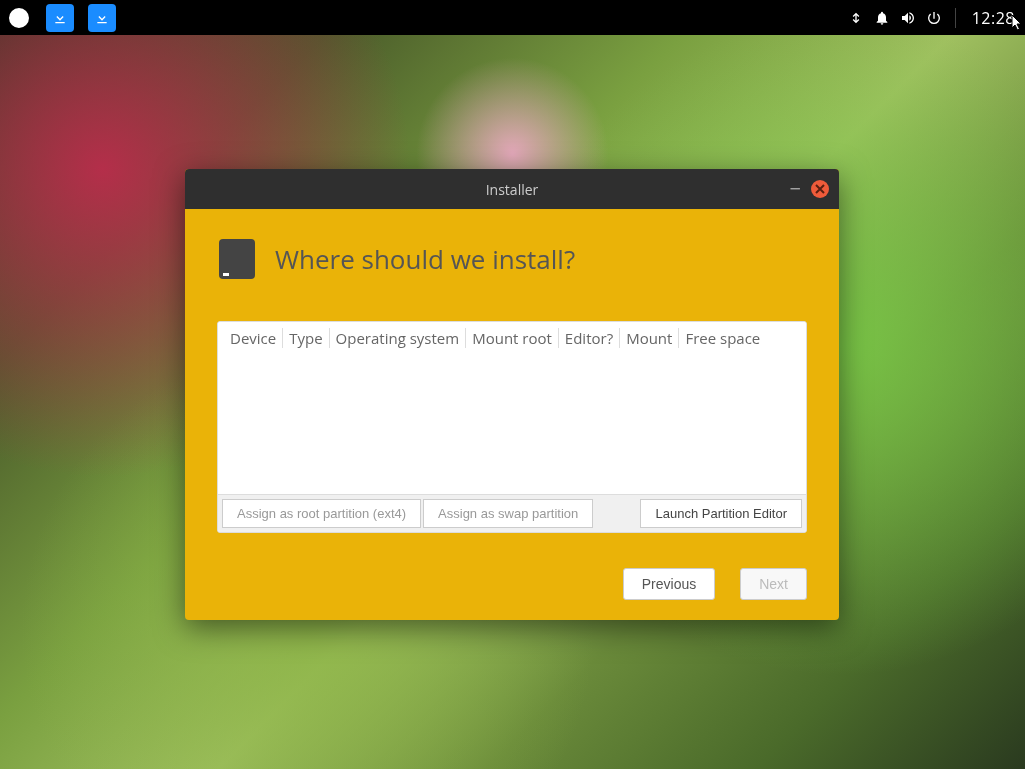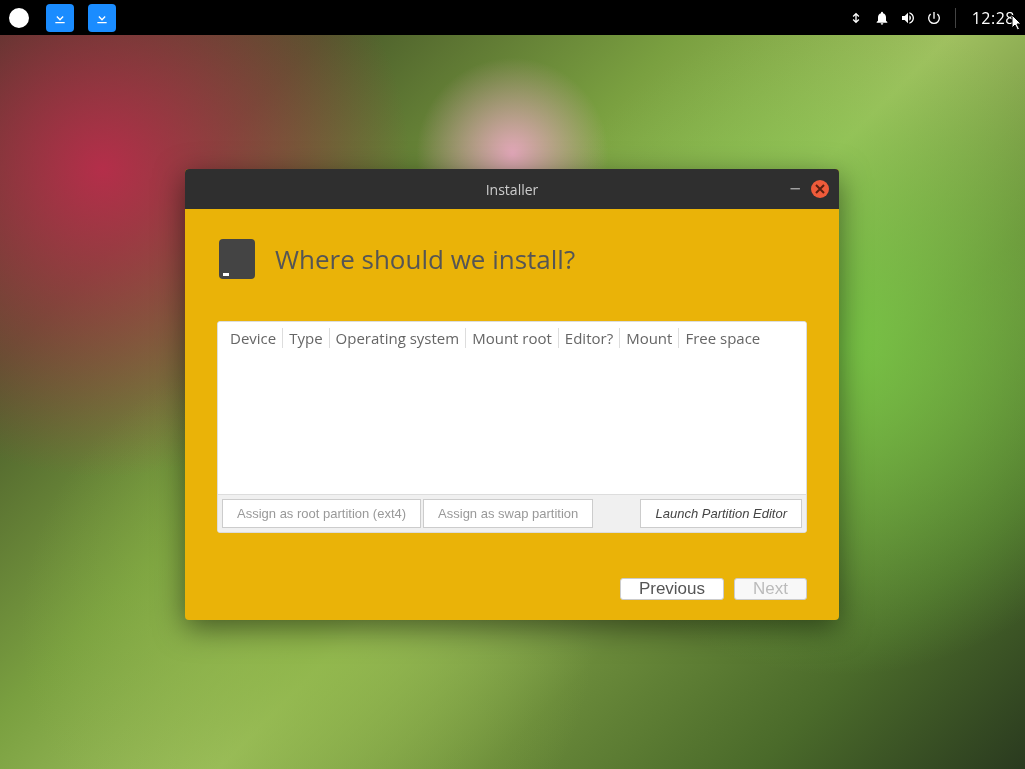--- a/index.html
+++ b/index.html
@@ -75,26 +75,26 @@
   .thead span:last-child { border-right: none; }
   .tbody { height: 140px; background: #fff; }
   .action-row {
     display: flex; gap: 2px; background: #f0f0f0; border-top: 1px solid #ddd;
     padding: 4px;
   }
   .action-row .abtn {
     background: #fff; border: 1px solid #ccc; border-radius: 0;
     font-size: 13px; color: #999; padding: 6px 14px; cursor: not-allowed;
   }
-  .action-row .abtn.enabled { color: #444; cursor: pointer; font-style: italic; }
+  .action-row .abtn.enabled { color: #444; cursor: pointer; }
   .action-row .spacer { flex: 1; }
   .nav-row { margin-top: auto; display: flex; justify-content: flex-end; gap: 10px; padding-top: 24px; }
   .nav-btn {
     background: #fff; border: 1px solid #ccc; border-radius: 3px;
-    font-size: 17px; color: #555; padding: 0 18px; cursor: pointer;
+    font-size: 14px; color: #555; padding: 7px 18px; cursor: pointer; margin-left: 15px;
   }
   .nav-btn.disabled { color: #bbb; cursor: not-allowed; background: #f8f8f8; }
 </style>
 </head>
 <body>
 
 <div class="panel">
   <div class="panel-left">
     <div class="apps-btn"></div>
     <div class="task-btn">

